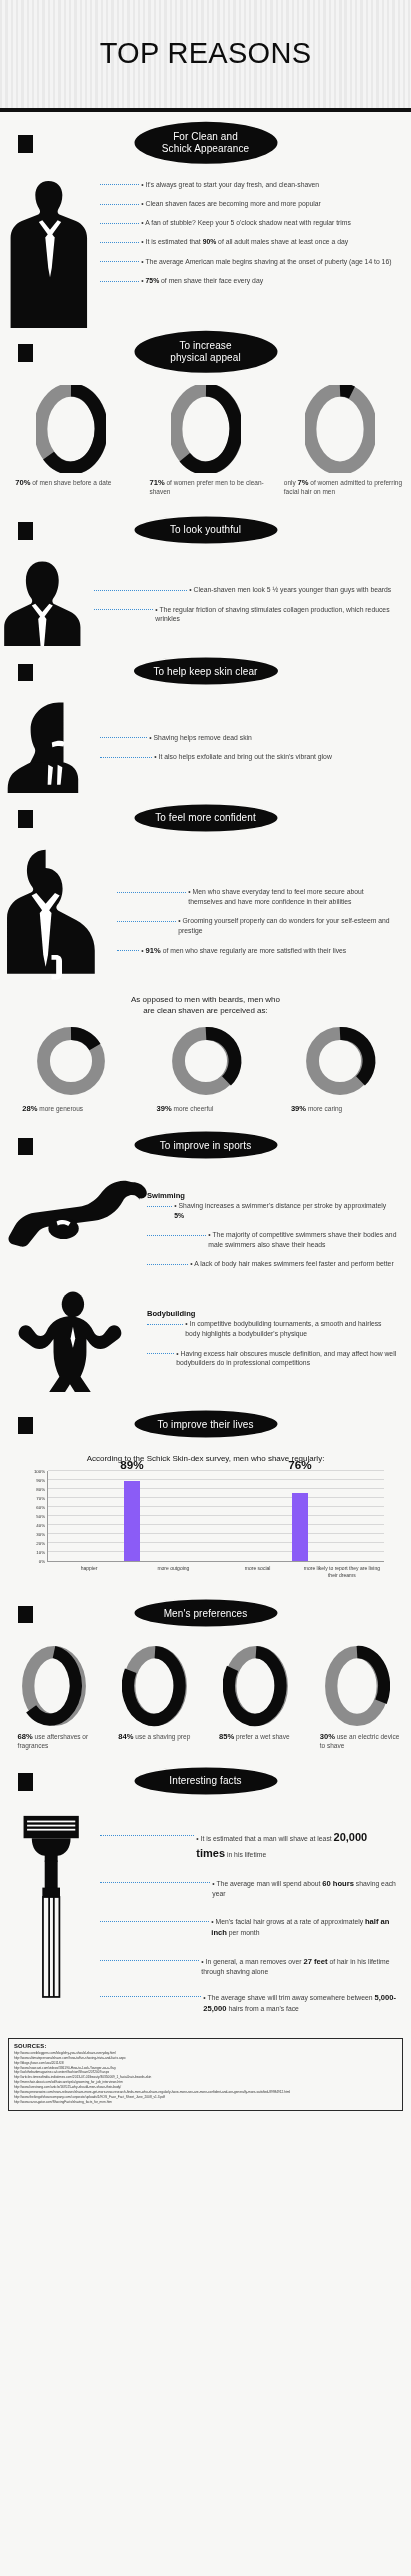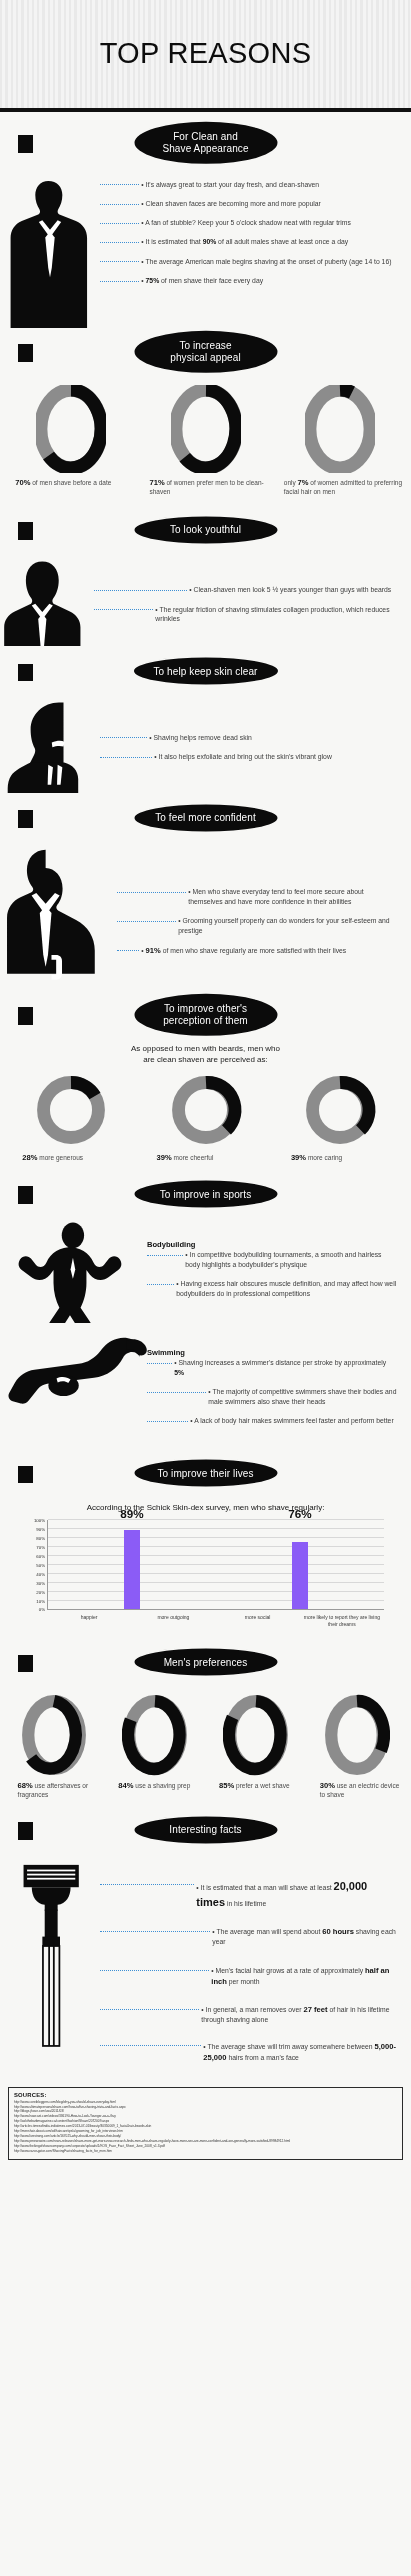--- a/index.html
+++ b/index.html
@@ -261,21 +261,21 @@
     <div class="header-title">
       <span class="l1">TOP REASONS</span>
     </div>
   </div>
 
   <div class="spacer"></div>
 
   <div class="banner tall">
     <div class="bar"></div>
     <div class="ellipse">For Clean and
-Shave Appearance</div>
+Schick Appearance</div>
   </div>
 
   <div class="block figrow" style="margin-top:10.6px;">
     <div class="figcol" style="width:100px;">
       <svg class="sil" width="100" height="153" viewBox="0 0 170 260">
         <path fill="#0b0b0b" d="M82 10c-13 0-22 10-22 24 0 10 3 18 7 24 2 4 1 8-2 9l-28 11c-12 5-19 16-19 29v153h130V107c0-13-7-24-19-29l-28-11c-3-1-4-5-2-9 4-6 7-14 7-24 0-14-9-24-24-24z"></path>
         <path fill="#ffffff" d="M72 77l13 16 13-16 6 3-19 26-19-26z"></path>
         <path fill="#ffffff" d="M85 96l8 10-5 52-3 16-3-16-5-52z"></path>
       </svg>
     </div>
@@ -418,25 +418,20 @@
         <span class="leader" style="width:59px;"></span>
         <span class="btext"><span class="dot">•</span> <span>Grooming yourself properly can do wonders for your self-esteem and prestige</span></span>
       </div>
       <div class="bullet">
         <span class="leader" style="width:22px;"></span>
         <span class="btext"><span class="dot">•</span> <b style="font-size:7.6px;">91%</b><span> of men who shave regularly are more satisfied with their lives</span></span>
       </div>
     </div>
   </div>
 
-  <div class="banner tall" style="margin-top:5.9px;">
-    <div class="bar"></div>
-    <div class="ellipse">To improve other's
-perception of them</div>
-  </div>
 
   <div class="perceived-intro">As opposed to men with beards, men who
 are clean shaven are perceived as:</div>
 
   <div class="donut-row">
     <div class="donut-cell">
       <div class="chartwrap">
         <svg width="76" height="76" viewBox="0 0 130 130">
           <circle cx="65" cy="65" r="47" fill="none" stroke="#8c8c8c" stroke-width="22"></circle>
           <path d="M65 18 A47 47 0 0 1 106 41" fill="none" stroke="#0b0b0b" stroke-width="22"></path>
@@ -460,41 +455,20 @@
           <path d="M65 18 A47 47 0 0 1 100 99" fill="none" stroke="#0b0b0b" stroke-width="22"></path>
         </svg>
       </div>
       <div class="donut-label donut-center-label" style="text-align:left;padding-left:15.3px;"><b>39%</b><span> more caring</span></div>
     </div>
   </div>
 
   <div class="banner" style="margin-top:9.4px;">
     <div class="bar"></div>
     <div class="ellipse">To improve in sports</div>
-  </div>
-
-  <div class="block figrow" style="margin-top:4.7px;">
-    <div class="figcol" style="width:147px;">
-      <svg class="sil" width="147" height="103" viewBox="0 0 250 175">
-        <ellipse cx="124" cy="26" rx="19" ry="22" fill="#0b0b0b"></ellipse>
-        <path fill="#0b0b0b" d="M124 46c-22 0-38 10-45 26-4 9-13 10-18 4l-8-10c-5-6-14-6-19 1-4 6-3 14 3 18l16 12c10 8 24 6 32-4l6-8v22c0 16 4 30 10 42l-16 24c-4 6-2 13 4 16 6 3 13 1 16-5l14-22 14 22c3 6 10 8 16 5 6-3 8-10 4-16l-16-24c6-12 10-26 10-42V85l6 8c8 10 22 12 32 4l16-12c6-4 7-12 3-18-5-7-14-7-19-1l-8 10c-5 6-14 5-18-4-7-16-23-26-45-26z"></path>
-        <path fill="#ffffff" d="M124 64l4 20-4 16-4-16z"></path>
-      </svg>
-    </div>
-    <div class="txtcol bullets" style="padding-top:20px;">
-      <div class="sub-head">Bodybuilding</div>
-      <div class="bullet">
-        <span class="leader" style="width:36px;"></span>
-        <span class="btext"><span class="dot">•</span> <span>In competitive bodybuilding tournaments, a smooth and hairless body highlights a bodybuilder's physique</span></span>
-      </div>
-      <div class="bullet">
-        <span class="leader" style="width:27px;"></span>
-        <span class="btext"><span class="dot">•</span> <span>Having excess hair obscures muscle definition, and may affect how well bodybuilders do in professional competitions</span></span>
-      </div>
-    </div>
   </div>
 
   <div class="block figrow" style="margin-top:10.6px;">
     <div class="figcol" style="width:147px;">
       <svg class="sil" width="147" height="76" viewBox="0 0 250 130">
         <path fill="#0b0b0b" d="M238 18c-10-10-24-14-38-10-12 3-22 11-29 21-9 12-22 20-37 22l-76 10c-14 2-26 10-33 22l-10 18c-3 6 0 12 6 14l14 4c5 1 10-1 13-5l16-20c4-5 10-8 16-9l80-10c22-3 40-16 50-35 3-5 9-9 15-9 6 0 11 3 13 8z"></path>
         <path fill="#0b0b0b" d="M215 12c12-6 26-2 33 8 4 6 3 13-3 16-5 2-11 0-14-5-3-5-9-7-15-4z"></path>
         <ellipse cx="108" cy="88" rx="26" ry="18" fill="#0b0b0b"></ellipse>
         <path fill="#ffffff" d="M96 76c8-4 18-3 24 2l-4 6c-5-4-12-4-18-1z"></path>
       </svg>
@@ -505,20 +479,41 @@
         <span class="leader" style="width:25px;"></span>
         <span class="btext"><span class="dot">•</span> <span>Shaving increases a swimmer's distance per stroke by approximately </span><b>5%</b></span>
       </div>
       <div class="bullet">
         <span class="leader" style="width:59px;"></span>
         <span class="btext"><span class="dot">•</span> <span>The majority of competitive swimmers shave their bodies and male swimmers also shave their heads</span></span>
       </div>
       <div class="bullet">
         <span class="leader" style="width:41px;"></span>
         <span class="btext"><span class="dot">•</span> <span>A lack of body hair makes swimmers feel faster and perform better</span></span>
+      </div>
+    </div>
+  </div>
+
+  <div class="block figrow" style="margin-top:4.7px;">
+    <div class="figcol" style="width:147px;">
+      <svg class="sil" width="147" height="103" viewBox="0 0 250 175">
+        <ellipse cx="124" cy="26" rx="19" ry="22" fill="#0b0b0b"></ellipse>
+        <path fill="#0b0b0b" d="M124 46c-22 0-38 10-45 26-4 9-13 10-18 4l-8-10c-5-6-14-6-19 1-4 6-3 14 3 18l16 12c10 8 24 6 32-4l6-8v22c0 16 4 30 10 42l-16 24c-4 6-2 13 4 16 6 3 13 1 16-5l14-22 14 22c3 6 10 8 16 5 6-3 8-10 4-16l-16-24c6-12 10-26 10-42V85l6 8c8 10 22 12 32 4l16-12c6-4 7-12 3-18-5-7-14-7-19-1l-8 10c-5 6-14 5-18-4-7-16-23-26-45-26z"></path>
+        <path fill="#ffffff" d="M124 64l4 20-4 16-4-16z"></path>
+      </svg>
+    </div>
+    <div class="txtcol bullets" style="padding-top:20px;">
+      <div class="sub-head">Bodybuilding</div>
+      <div class="bullet">
+        <span class="leader" style="width:36px;"></span>
+        <span class="btext"><span class="dot">•</span> <span>In competitive bodybuilding tournaments, a smooth and hairless body highlights a bodybuilder's physique</span></span>
+      </div>
+      <div class="bullet">
+        <span class="leader" style="width:27px;"></span>
+        <span class="btext"><span class="dot">•</span> <span>Having excess hair obscures muscle definition, and may affect how well bodybuilders do in professional competitions</span></span>
       </div>
     </div>
   </div>
 
   <div class="banner" style="margin-top:10.6px;">
     <div class="bar"></div>
     <div class="ellipse">To improve their lives</div>
   </div>
 
   <div class="barchart-title">According to the Schick Skin-dex survey, men who shave regularly:</div>

